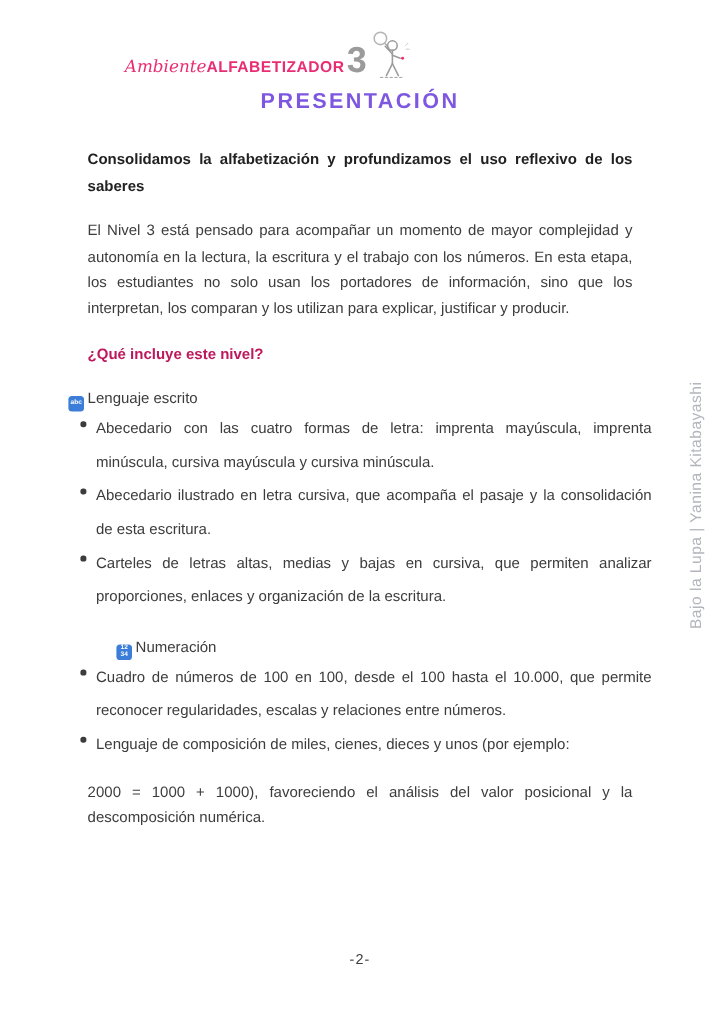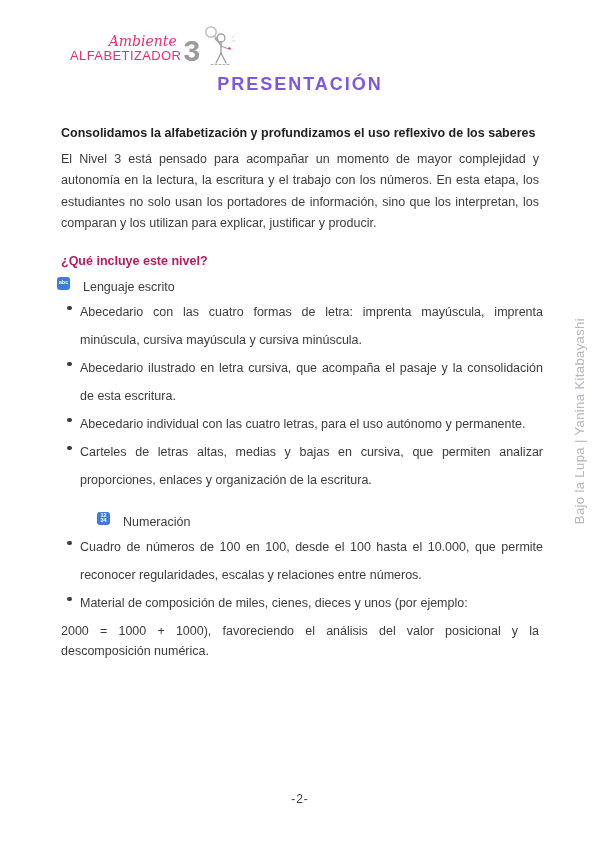--- a/index.html
+++ b/index.html
@@ -7,52 +7,52 @@
     position:relative;
     width:600px;height:848px;
     background:#ffffff;
     font-family:"Liberation Sans","DejaVu Sans",sans-serif;
     color:#3c3c3c;
     overflow:hidden;
   }
 
   
   .logo{position:absolute;top:24px;left:70px;display:flex;align-items:flex-end;}
-  .logo-text{display:flex;flex-direction:column;}
+  .logo-text{display:flex;flex-direction:row;}
   .logo-script{
     font-family:"DejaVu Serif","Liberation Serif",serif;
     font-style:italic;font-size:14px;line-height:14px;
     color:#e82d74;align-self:center;margin-left:34px;margin-bottom:0px;
   }
   .logo-caps{
-    font-weight:400;font-size:13px;line-height:15px;
+    font-weight:700;font-size:13px;line-height:15px;
     letter-spacing:0.4px;color:#e82d74;
   }
   .logo-number{
     font-weight:800;font-size:30px;line-height:24px;
     color:#9b9b9b;margin-left:2px;
   }
   .logo-figure{margin-left:1px;margin-bottom:-3px;}
 
   
   .title{
     margin:0;padding-top:74px;
     text-align:center;
     font-size:18px;font-weight:800;
     letter-spacing:2px;
     color:#7e57e0;
   }
 
   
   .content{margin:28px 57px 0 57px;font-size:12.5px;line-height:21.6px;}
-  .content p{margin:4px;text-align:justify;}
+  .content p{margin:16px;text-align:justify;}
   .lead{font-weight:bold;color:#212121;}
   .subhead{font-weight:bold;color:#be185d;margin-top:16px !important;}
 
-  .section-label{display:flex;align-items:flex-start;gap:13px;margin-top:1px;line-height:21px;}
+  .section-label{display:flex;align-items:flex-end;gap:3px;margin-top:1px;line-height:21px;}
   .section-label .label-text{color:#3c3c3c;}
 
   .icon-box{
     width:13px;height:13px;flex:0 0 13px;
     background:#3b7dd8;border-radius:3px;
     color:#fff;font-weight:bold;
     display:inline-flex;flex-direction:column;
     align-items:center;justify-content:center;
     font-size:5.5px;line-height:5.5px;text-align:center;
   }
@@ -124,34 +124,33 @@
 
     <div class="section-label">
       <span class="icon-box">
         <span>abc</span>
       </span>
       <span class="label-text">Lenguaje escrito</span>
     </div>
     <ul class="bullets">
       <li>Abecedario con las cuatro formas de letra: imprenta mayúscula, imprenta minúscula, cursiva mayúscula y cursiva minúscula.</li>
       <li>Abecedario ilustrado en letra cursiva, que acompaña el pasaje y la consolidación de esta escritura.</li>
-      <li>Abecedario individual con las cuatro letras, para el uso autónomo y permanente.</li>
       <li>Carteles de letras altas, medias y bajas en cursiva, que permiten analizar proporciones, enlaces y organización de la escritura.</li>
     </ul>
 
     <div class="section-label bullets-gap">
       <span class="icon-box">
         <span>12</span>
         <span>34</span>
       </span>
       <span class="label-text">Numeración</span>
     </div>
     <ul class="bullets">
       <li>Cuadro de números de 100 en 100, desde el 100 hasta el 10.000, que permite reconocer regularidades, escalas y relaciones entre números.</li>
-      <li class="ragged">Material de composición de miles, cienes, dieces y unos (por ejemplo:</li>
+      <li class="ragged">Lenguaje de composición de miles, cienes, dieces y unos (por ejemplo:</li>
     </ul>
     <p class="continuation">2000 = 1000 + 1000), favoreciendo el análisis del valor posicional y la descomposición numérica.</p>
 
   </main>
 
   <div class="side-credit">Bajo la Lupa | Yanina Kitabayashi</div>
 
   <div class="page-number">-2-</div>
 
 </div>

